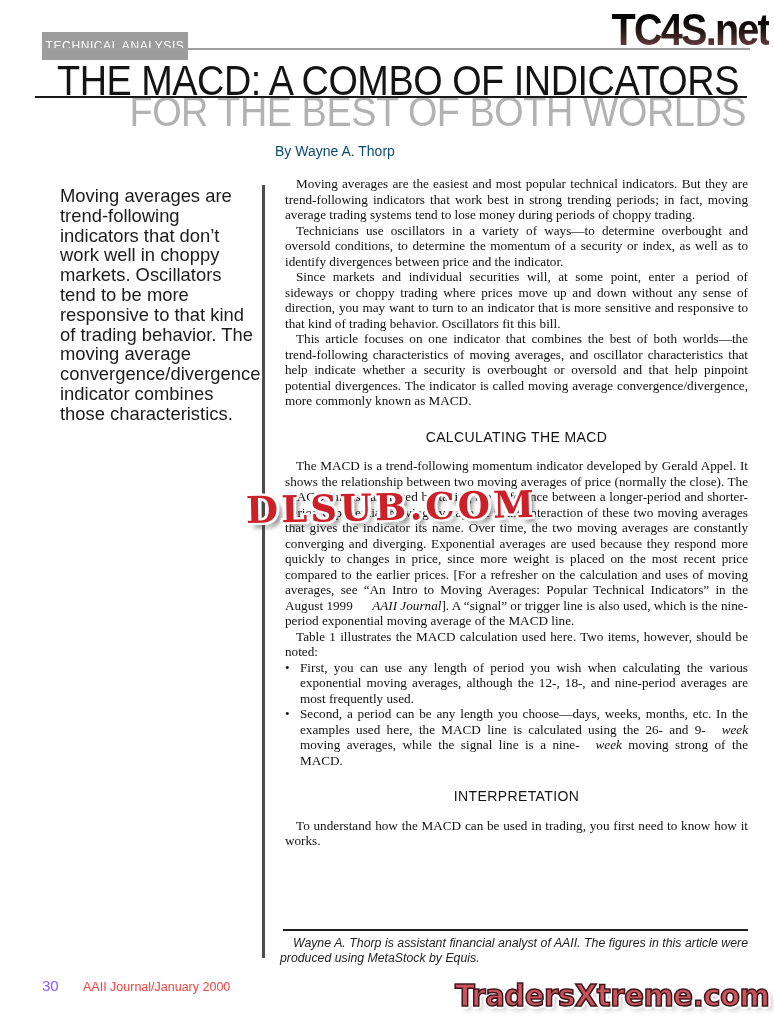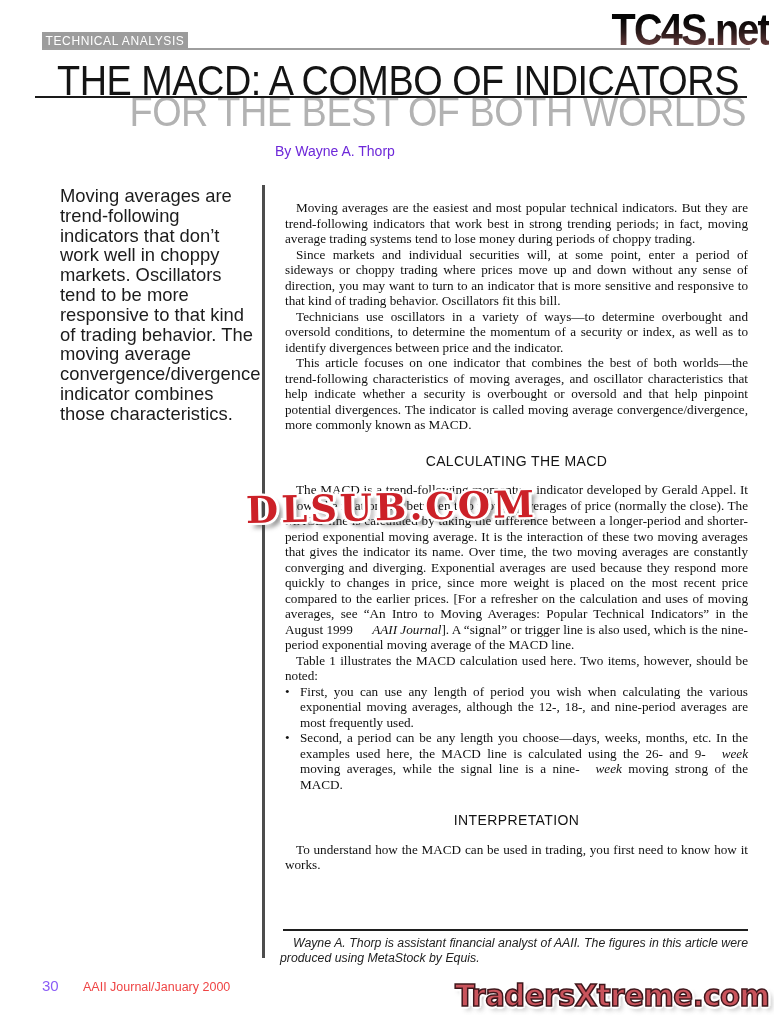--- a/index.html
+++ b/index.html
@@ -3,21 +3,21 @@
 <meta charset="utf-8">
 <style>
   html,body { margin:0; padding:0; background:#ffffff; }
   .page {
     position:relative; width:774px; height:1024px; background:#fff;
     overflow:hidden; font-family:"Liberation Serif", serif; color:#151515;
   }
 
   
   .kicker {
-    position:absolute; left:42px; top:32px; width:146px; height:18px;
+    position:absolute; left:42px; top:32px; width:146px; height:28px;
     background:#9c9c9c; color:#fff; font-family:"Liberation Sans",sans-serif;
     font-size:12px; letter-spacing:0.6px; display:flex; align-items:center;
     justify-content:center;
   }
   .top-rule { position:absolute; left:42px; top:48px; width:708px; height:2px; background:#9e9e9e; }
   .logo-tc4s {
     position:absolute; right:5px; top:4px; font-family:"Liberation Sans",sans-serif;
     font-weight:bold; font-size:45px; letter-spacing:-2px; white-space:nowrap;
     transform:scaleX(0.88); transform-origin:100% 50%;
     background:linear-gradient(180deg,#050505 30%,#2a1a1a 55%,#8a5050 95%);
@@ -29,34 +29,34 @@
     transform:scaleX(0.90); transform-origin:0 50%;
   }
   .subtitle {
     position:absolute; right:28px; top:88px; font-family:"Liberation Sans",sans-serif;
     font-size:42px; color:#b2b2b2; white-space:nowrap; letter-spacing:-0.5px;
     transform:scaleX(0.90); transform-origin:100% 50%;
   }
   .title-rule { position:absolute; left:35px; top:96px; width:712px; height:2px; background:#1a1a1a; }
   .byline {
     position:absolute; left:275px; top:143px; font-family:"Liberation Sans",sans-serif;
-    font-size:14px; color:#6d28d9;text-align:center;
+    font-size:14px; color:#0c4a6e;text-align:center;
   }
 
   
   .pullquote {
     position:absolute; left:60px; top:186px; width:197px;
     font-family:"Liberation Sans",sans-serif; font-size:18.4px; line-height:19.8px;
     color:#1c1c1c;
   }
   .vline { position:absolute; left:262px; top:185px; width:2.5px; height:773px; background:#4d4d4d; }
 
   
   .article {
-    position:absolute; left:285px; top:200px; width:463px;
+    position:absolute; left:285px; top:176px; width:463px;
     font-size:13.2px; line-height:15.5px; text-align:justify; color:#101010;
   }
   .article .para { margin:0; text-indent:11px; }
   .article .sec-heading {
     font-family:"Liberation Sans",sans-serif; font-size:14px; letter-spacing:0.4px;
     color:#141414; margin:21px 0 13px 0; text-align:center;
   }
   .article .bullet { display:flex; margin:0; }
   .article .bullet .dot { width:15px; flex:none; }
   .article .bullet .segs { flex:1; text-align:justify; }
@@ -112,22 +112,22 @@
   <div class="subtitle">FOR THE BEST OF BOTH WORLDS</div>
   <div class="title-rule"></div>
   <div class="title">THE MACD: A COMBO OF INDICATORS</div>
   <div class="byline">By Wayne A. Thorp</div>
 
   <div class="pullquote">Moving averages are trend-following indicators that don’t work well in choppy markets. Oscillators tend to be more responsive to that kind of trading behavior. The moving average convergence/divergence indicator combines those characteristics.</div>
   <div class="vline"></div>
 
   <div class="article">
       <div class="para"><span class="segs"><span>Moving averages are the easiest and most popular technical indicators. But they are trend-following indicators that work best in strong trending periods; in fact, moving average trading systems tend to lose money during periods of choppy trading.</span></span></div>
+      <div class="para"><span class="segs"><span>Technicians use oscillators in a variety of ways—to determine overbought and oversold conditions, to determine the momentum of a security or index, as well as to identify divergences between price and the indicator.</span></span></div>
       <div class="para"><span class="segs"><span>Since markets and individual securities will, at some point, enter a period of sideways or choppy trading where prices move up and down without any sense of direction, you may want to turn to an indicator that is more sensitive and responsive to that kind of trading behavior. Oscillators fit this bill.</span></span></div>
-      <div class="para"><span class="segs"><span>Technicians use oscillators in a variety of ways—to determine overbought and oversold conditions, to determine the momentum of a security or index, as well as to identify divergences between price and the indicator.</span></span></div>
       <div class="para"><span class="segs"><span>This article focuses on one indicator that combines the best of both worlds—the trend-following characteristics of moving averages, and oscillator characteristics that help indicate whether a security is overbought or oversold and that help pinpoint potential divergences. The indicator is called moving average convergence/divergence, more commonly known as MACD.</span></span></div>
       <div class="sec-heading">CALCULATING THE MACD</div>
       <div class="para"><span class="segs"><span>The MACD is a trend-following momentum indicator developed by Gerald Appel. It shows the relationship between two moving averages of price (normally the close). The MACD line is calculated by taking the difference between a longer-period and shorter-period exponential moving average. It is the interaction of these two moving averages that gives the indicator its name. Over time, the two moving averages are constantly converging and diverging. Exponential averages are used because they respond more quickly to changes in price, since more weight is placed on the most recent price compared to the earlier prices. [For a refresher on the calculation and uses of moving averages, see “An Intro to Moving Averages: Popular Technical Indicators” in the August 1999 </span><i>AAII Journal</i><span>]. A “signal” or trigger line is also used, which is the nine-period exponential moving average of the MACD line.</span></span></div>
       <div class="para"><span class="segs"><span>Table 1 illustrates the MACD calculation used here. Two items, however, should be noted:</span></span></div>
       <div class="bullet">
         <span class="dot">•</span>
         <span class="segs"><span>First, you can use any length of period you wish when calculating the various exponential moving averages, although the 12-, 18-, and nine-period averages are most frequently used.</span></span>
       </div>
       <div class="bullet">
         <span class="dot">•</span>

